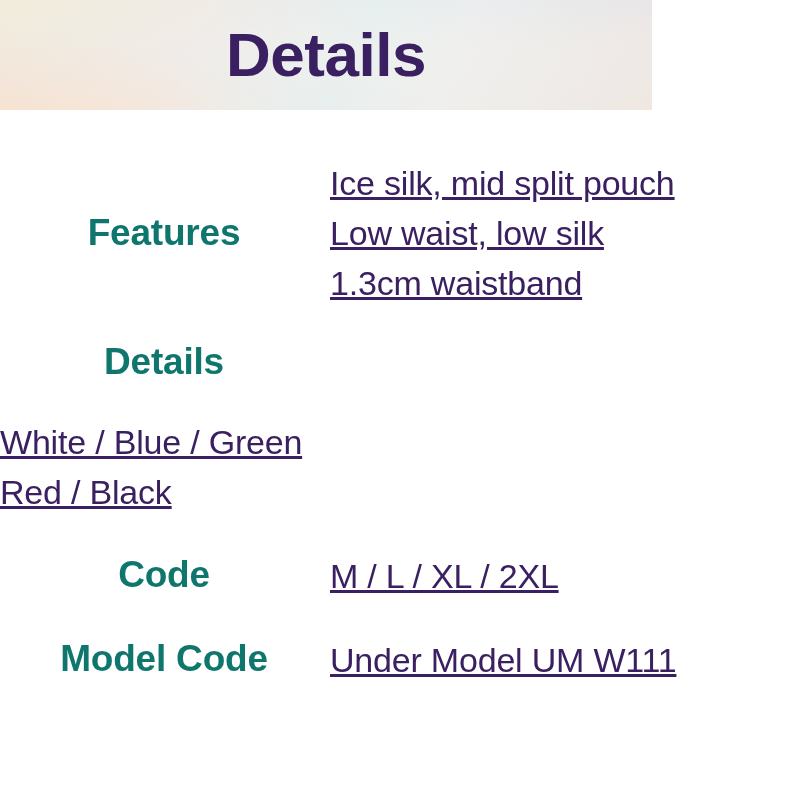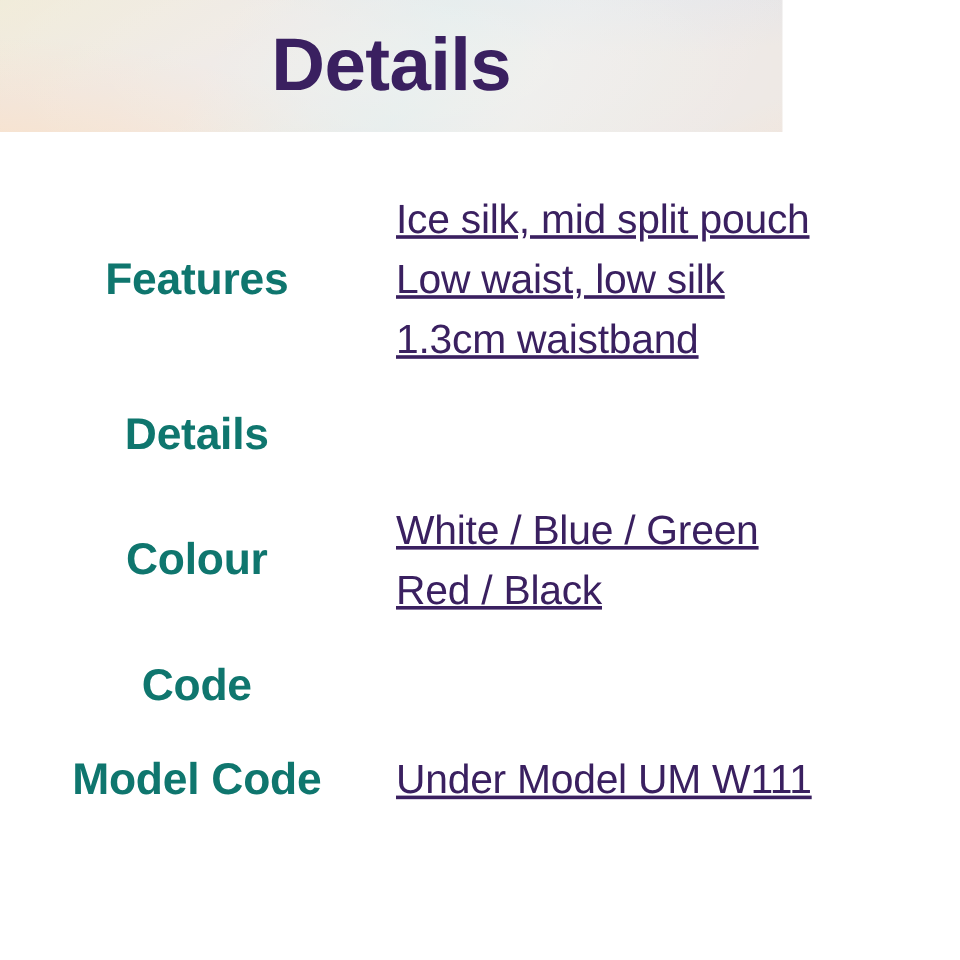--- a/index.html
+++ b/index.html
@@ -148,28 +148,30 @@
       <div class="spec-value">
         <span class="vline">Ice silk, mid split pouch</span>
         <span class="vline">Low waist, low silk</span>
         <span class="vline">1.3cm waistband</span>
       </div>
     </div>
     <div class="spec-row">
       <div class="spec-label">Details</div>
     </div>
     <div class="spec-row">
-      <div class="spec-label">Colour</div>
       <div class="spec-value">
         <span class="vline">White / Blue / Green</span>
         <span class="vline">Red / Black</span>
       </div>
     </div>
     <div class="spec-row">
       <div class="spec-label">Code</div>
+      <div class="spec-value">
+        <span class="vline">M / L / XL / 2XL</span>
+      </div>
     </div>
     <div class="spec-row">
       <div class="spec-label">Model Code</div>
       <div class="spec-value">
         <span class="vline">Under Model UM W111</span>
       </div>
     </div>
   </div>
 
 </body></html>

